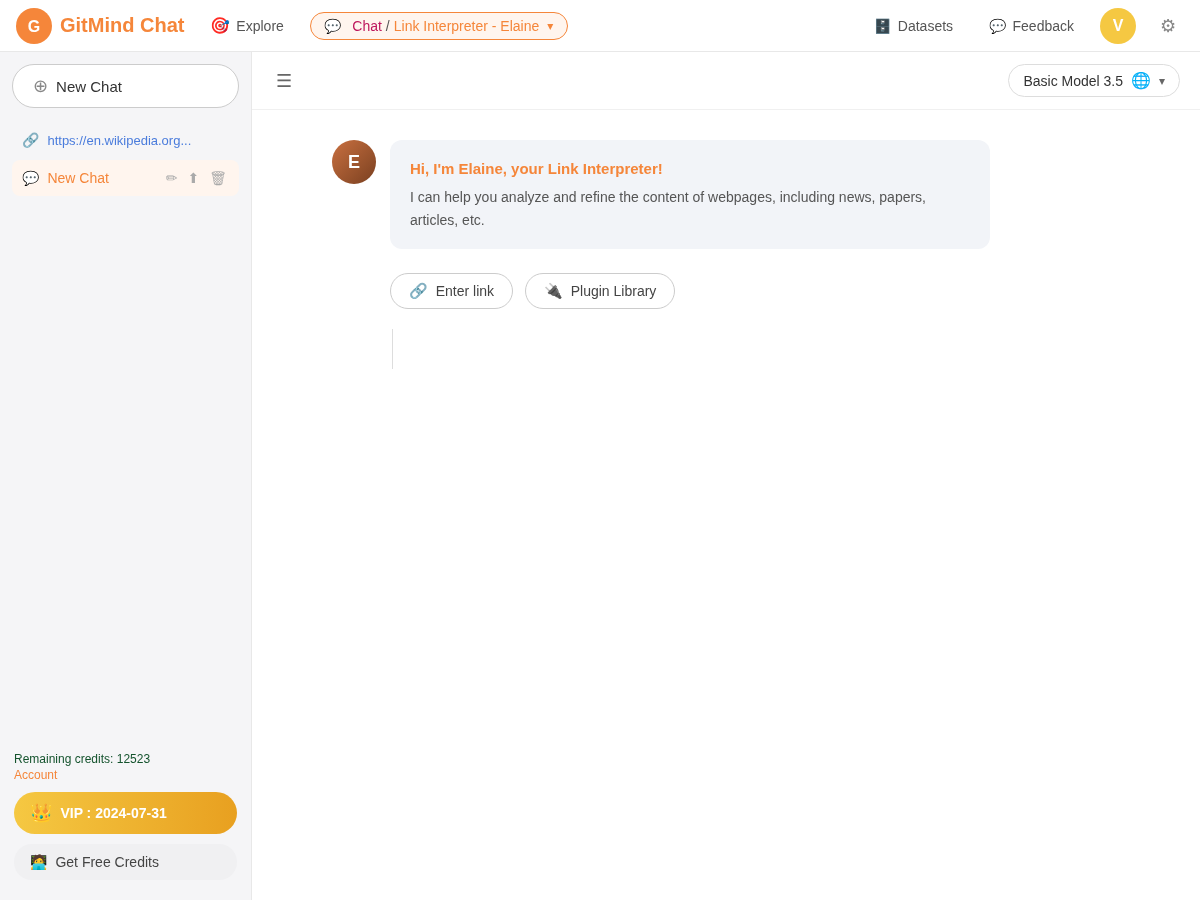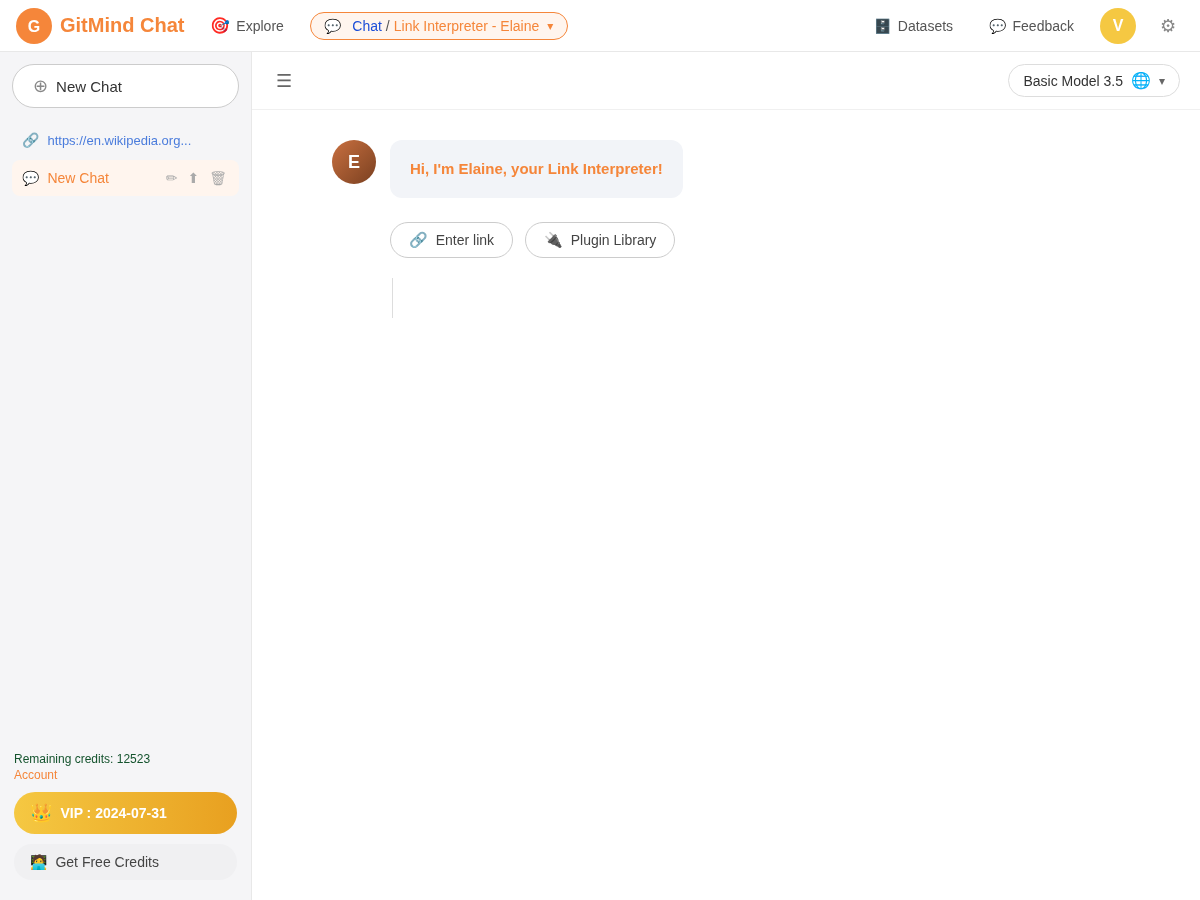--- a/index.html
+++ b/index.html
@@ -13,21 +13,21 @@
     .logo-area { display: flex; align-items: center; gap: 8px; cursor: pointer; }
     .logo-icon { width: 36px; height: 36px; }
     .logo-text { font-size: 20px; font-weight: 700; color: #f5863a; }
     .nav-explore { display: flex; align-items: center; gap: 6px; color: #555; font-size: 14px; cursor: pointer; padding: 6px 10px; border-radius: 6px; }
     .nav-explore-icon { font-size: 16px; }
 
     .breadcrumb-nav {
       display: flex; align-items: center; gap: 4px; background: #fff5ee; border: 1.5px solid #f5863a;
       border-radius: 20px; padding: 5px 14px; font-size: 14px; cursor: pointer; color: #555;
     }
-    .breadcrumb-chat { color: #1d4ed8; }
+    .breadcrumb-chat { color: #be185d; }
     .breadcrumb-sep { color: #555; }
     .breadcrumb-active { color: #f5863a; font-weight: 500; }
     .breadcrumb-icon { margin-right: 6px; font-size: 14px; }
     .breadcrumb-chevron { margin-left: 4px; font-size: 12px; color: #f5863a; }
 
     .header-spacer { flex: 1; }
 
     .nav-datasets { display: flex; align-items: center; gap: 6px; color: #555; font-size: 14px; cursor: pointer; padding: 6px 10px; border-radius: 6px; }
 
     .nav-feedback { display: flex; align-items: center; gap: 6px; color: #555; font-size: 14px; cursor: pointer; padding: 6px 10px; border-radius: 6px; }
@@ -227,20 +227,21 @@
         <span class="model-chevron">▾</span>
       </div>
     </div>
 
     <div class="chat-area">
 
       <div class="message-row">
         <div class="avatar-placeholder">E</div>
         <div class="message-bubble">
           <div class="greeting">Hi, I'm Elaine, your Link Interpreter!</div>
+          <div class="sub-text">I can help you analyze and refine the content of webpages, including news, papers, articles, etc.</div>
         </div>
       </div>
 
       <div class="action-buttons" style="margin-left: 58px;">
         <button class="action-btn">
           <span class="action-btn-icon">🔗</span>
           <span>Enter link</span>
         </button>
         <button class="action-btn">
           <span class="action-btn-icon">🔌</span>

